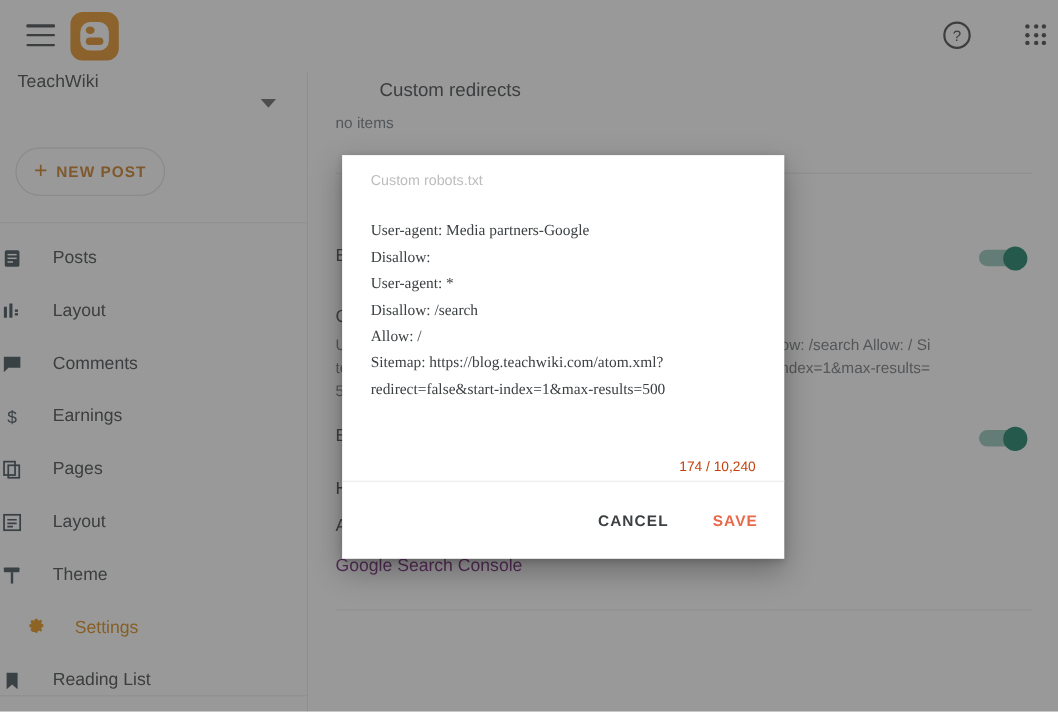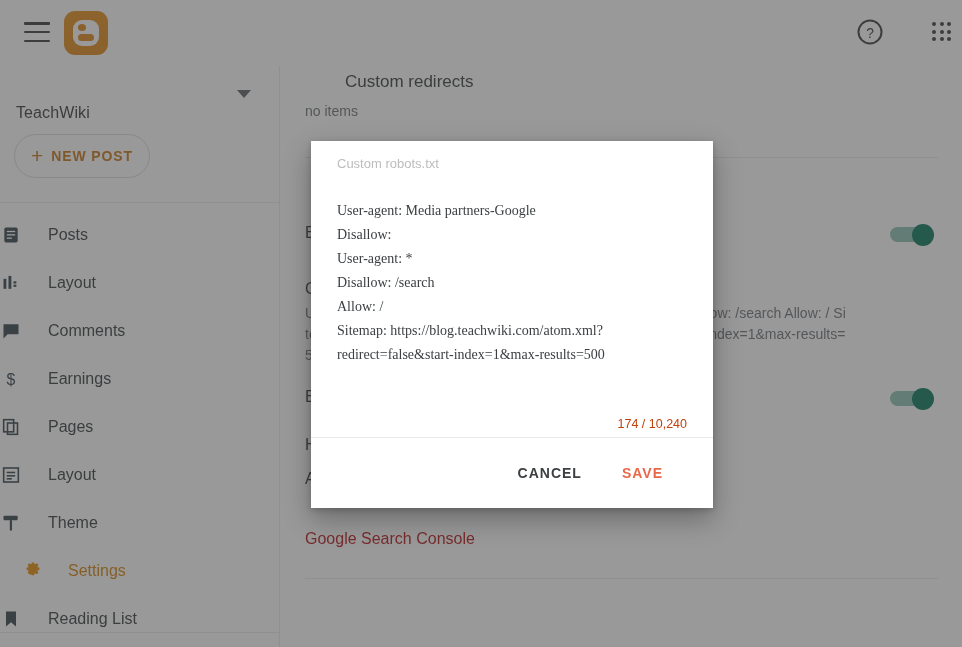--- a/index.html
+++ b/index.html
@@ -86,21 +86,21 @@
   
   .sidebar {
     position: absolute; left: 0; top: 66px;
     width: 280px; height: 581px;
     background: #ffffff;
     border-right: 1px solid #e8eaed;
   }
   .blog-picker {
     position: relative;
     height: 56px;
-    display: flex; align-items: flex-end;
+    display: flex; align-items: flex-start;
     padding: 0 16px 0 16px;
     cursor: pointer;
   }
   .blog-name {
     font-size: 16px; color: #3c4043; letter-spacing: .1px;
   }
   .picker-caret {
     position: absolute; right: 28px; top: 24px;
     width: 0; height: 0;
     border-left: 7px solid transparent;
@@ -170,21 +170,21 @@
   }
   .setting-row {
     position: relative;
     min-height: 56px;
     padding: 14px 90px 6px 0;
   }
   .setting-label {
     font-size: 16px; color: #3c4043;
     line-height: 22px;
   }
-  .setting-label.link { color: #b91c1c; cursor: pointer; margin-top: 24px; }
+  .setting-label.link { color: #701a75; cursor: pointer; }
   .setting-value {
     font-size: 14px; color: #70757a;
     line-height: 21px;
     margin-top: 3px;
     word-break: break-all;
   }
   .toggle {
     position: absolute; right: 0; top: 16px;
     width: 48px; height: 22px;
     cursor: pointer;
@@ -245,21 +245,21 @@
     height: 26px; line-height: 26px;
   }
   .dlg-sep {
     height: 1px; background: #e8eaed;
     margin: 0;
   }
   .dlg-actions {
     height: 70px;
     display: flex; align-items: center; justify-content: flex-end;
     gap: 12px;
-    padding-right: 36px;
+    padding-right: 10px;
   }
   .dlg-btn {
     background: none; border: none;
     font-family: "Liberation Sans", sans-serif;
     font-size: 14px; font-weight: bold; letter-spacing: 1px;
     padding: 10px 14px;
     cursor: pointer;
   }
   .dlg-btn.cancel { color: #3c4043; }
   .dlg-btn.save { color: #e8684a; }

